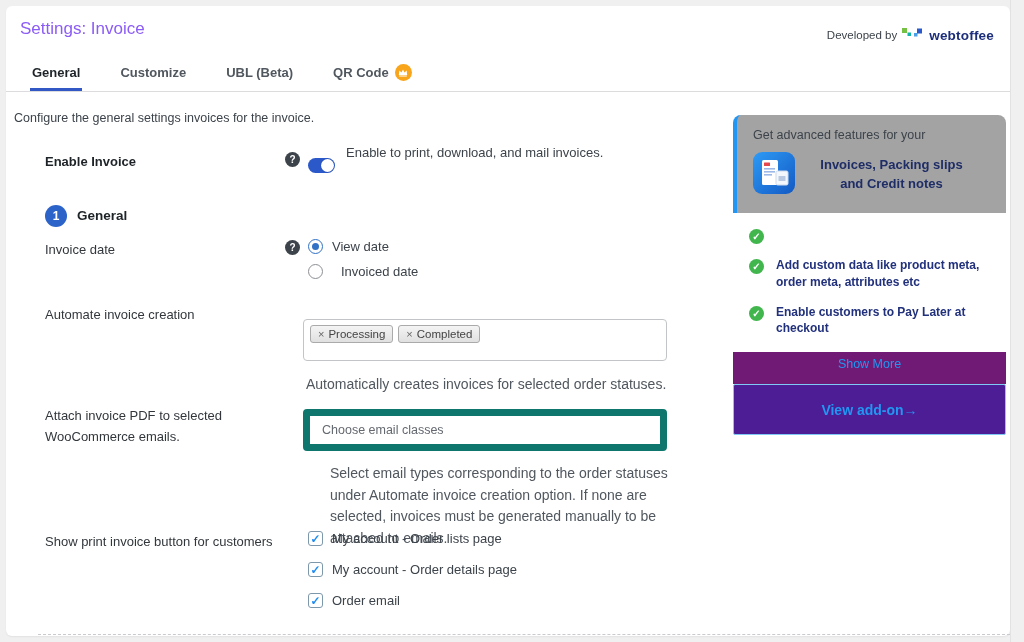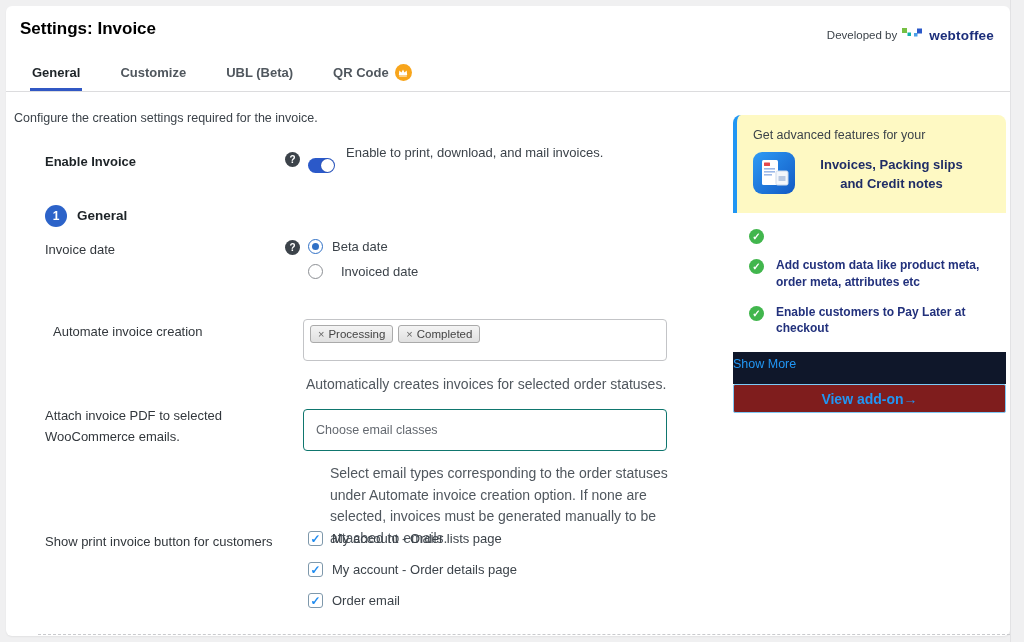--- a/index.html
+++ b/index.html
@@ -1,20 +1,20 @@
 <!DOCTYPE html>
 <html><head>
 <meta charset="utf-8">
 <style>
   * { margin:0; padding:0; box-sizing:border-box; }
   html,body { width:1024px; height:642px; background:#f0f0f1; font-family:"Liberation Sans", sans-serif; overflow:hidden; }
 
   .card { position:absolute; left:6px; top:6px; width:1004px; height:630px; background:#fff; border-radius:6px; box-shadow:0 1px 2px rgba(0,0,0,.06); }
 
-  .page-title { position:absolute; left:14px; top:13px; font-size:17px; font-weight:bold; color:#000000;text-align:center; }
+  .page-title { position:absolute; left:14px; top:13px; font-size:17px; font-weight:normal; color:#8b5cf6;text-align:center; }
 
   .dev-by { position:absolute; right:16px; top:20px; display:flex; align-items:center; gap:5px; }
   .dev-by .dev-label { font-size:11.5px; color:#3c434a; }
   .brand-text { font-size:13.5px; font-weight:bold; color:#1c2e7b; letter-spacing:.2px; }
 
   .tabbar { position:absolute; left:0; right:0; top:51px; height:35px; border-bottom:1px solid #dcdcde; display:flex; align-items:stretch; padding-left:24px; gap:36px; }
   .tab { display:flex; align-items:center; gap:6px; font-size:13px; font-weight:bold; color:#50575e; cursor:pointer; border-bottom:3px solid transparent; padding:0 2px; }
   .tab.active { color:#1d2327; border-bottom-color:#3158c4; }
   .crown-badge { width:17px; height:17px; border-radius:50%; background:#f8a51b; display:flex; align-items:center; justify-content:center; }
 
@@ -40,43 +40,43 @@
   .radio.checked { border-color:#3171c6; }
   .radio.checked::after { content:""; position:absolute; left:3px; top:3px; width:7px; height:7px; border-radius:50%; background:#3171c6; }
   .radio-label { font-size:13px; color:#3c434a; }
 
   
   .multi-box { position:absolute; left:297px; width:364px; border:1px solid #c3c4c7; border-radius:4px; background:#fff; }
   .chips { padding:5px 6px; display:flex; gap:5px; }
   .chip { display:flex; align-items:center; gap:4px; font-size:11.5px; color:#444; background:linear-gradient(#f4f4f4,#e0e0e0); border:1px solid #aaa; border-radius:3px; padding:2px 7px; cursor:default; }
   .chip .x { color:#666; font-size:11px; cursor:pointer; }
   .field-help { position:absolute; left:300px; width:368px; font-size:14px; color:#50575e; line-height:1.55; }
-  .email-input { position:absolute; left:297px; width:364px; height:42px; border:1px solid #0f766e; border-radius:4px; background:#fff; font-size:12.5px; color:#3c434a; padding:0 12px; font-family:"Liberation Sans", sans-serif; }
+  .email-input { position:absolute; left:297px; width:364px; height:42px; border:7px solid #0f766e; border-radius:4px; background:#fff; font-size:12.5px; color:#3c434a; padding:0 12px; font-family:"Liberation Sans", sans-serif; }
   .email-input::placeholder { color:#646970; opacity:1; }
 
   
   .cb-row { position:absolute; left:302px; display:flex; align-items:center; gap:9px; cursor:pointer; }
   .checkbox { width:15px; height:15px; border:1px solid #7e98ab; border-radius:3px; background:#fff; display:flex; align-items:center; justify-content:center; color:#1e8bf0; font-size:12px; font-weight:bold; line-height:1; }
   .cb-label { font-size:13px; color:#3c434a; }
 
   .dashed-divider { position:absolute; left:32px; right:0; top:628px; border-top:1px dashed #c9cacd; }
 
   
   .promo { position:absolute; left:727px; top:109px; width:273px; }
-  .promo-header { background:#fef9c3; border-left:4px solid #2196f3; border-radius:8px 8px 0 0; padding:13px 30px 15px 16px; }
+  .promo-header { background:#a3a3a3; border-left:4px solid #2196f3; border-radius:8px 8px 0 0; padding:13px 30px 15px 16px; }
   .promo-header .lead { font-size:12.5px; color:#3c434a; }
   .promo-product { display:flex; align-items:center; gap:12px; margin-top:10px; }
   .promo-title { font-size:13px; font-weight:bold; color:#1f2d66; line-height:1.45; width:170px;text-align:center; }
   .features { background:#fff; padding:14px 14px 2px 16px; }
   .feature { display:flex; gap:12px; margin-bottom:13px; }
   .check-circle { flex:0 0 15px; width:15px; height:15px; border-radius:50%; background:#41b64d; color:#fff; font-size:10px; font-weight:bold; display:flex; align-items:center; justify-content:center; margin-top:2px; }
   .feature-text { font-size:12px; font-weight:bold; color:#22317c; line-height:1.4; }
-  .show-more { padding:2px 0 12px; background:#0f172a; }
+  .show-more { text-align:center; padding:2px 0 12px; background:#701a75; }
   .show-more a { font-size:12.5px; color:#2196f3; text-decoration:none; cursor:pointer; }
-  .view-addon { height:29px; background:#7f1d1d; border:1px solid #7ec9f5; border-radius:2px; display:flex; align-items:center; justify-content:center; gap:0; font-size:14px; font-weight:bold; color:#2196f3; cursor:pointer; }
+  .view-addon { height:51px; background:#4c1d95; border:1px solid #7ec9f5; border-radius:2px; display:flex; align-items:center; justify-content:center; gap:0; font-size:14px; font-weight:bold; color:#2196f3; cursor:pointer; }
 
   .right-gutter { position:absolute; right:0; top:0; width:14px; height:642px; background:#f0f0f1; border-left:1px solid #e2e2e4; }
 </style>
 </head>
 <body>
 
 <div class="card">
 
   <div class="page-title">Settings: Invoice</div>
 
@@ -107,44 +107,44 @@
       <span>QR Code</span>
       <span class="crown-badge">
         <svg width="10" height="9" viewBox="0 0 12 10">
             <path d="M1 8 L1.6 2.6 L4.2 5 L6 1.4 L7.8 5 L10.4 2.6 L11 8 Z" fill="#fff"></path>
             <rect x="1.4" y="8.6" width="9.2" height="1.2" fill="#fff"></rect>
           </svg>
       </span>
     </div>
   </div>
 
-  <div class="intro">Configure the creation settings required for the invoice.</div>
+  <div class="intro">Configure the general settings invoices for the invoice.</div>
 
   <div class="row-label bold" style="top:146px;">Enable Invoice</div>
   <div class="help-icon" style="top:146px;">?</div>
   <div class="toggle">
       <span class="knob"></span>
     </div>
   <div class="toggle-desc">Enable to print, download, and mail invoices.</div>
 
   <div class="section-number">1</div>
   <div class="section-title">General</div>
 
   <div class="row-label" style="top:234px;">Invoice date</div>
   <div class="help-icon" style="top:234px;">?</div>
   <div class="radio-row" style="top:233px;">
     <span class="radio checked"></span>
-    <span class="radio-label">Beta date</span>
+    <span class="radio-label">View date</span>
   </div>
   <div class="radio-row" style="top:258px;gap:18px;">
     <span class="radio"></span>
     <span class="radio-label">Invoiced date</span>
   </div>
 
-  <div class="row-label" style="top:316px;margin-left:8px;">Automate invoice creation</div>
+  <div class="row-label" style="top:299px;">Automate invoice creation</div>
   <div class="multi-box" style="top:313px; height:42px;">
     <div class="chips">
       <span class="chip">
         <span class="x">×</span>
         <span>Processing</span>
       </span>
       <span class="chip">
         <span class="x">×</span>
         <span>Completed</span>
       </span>

